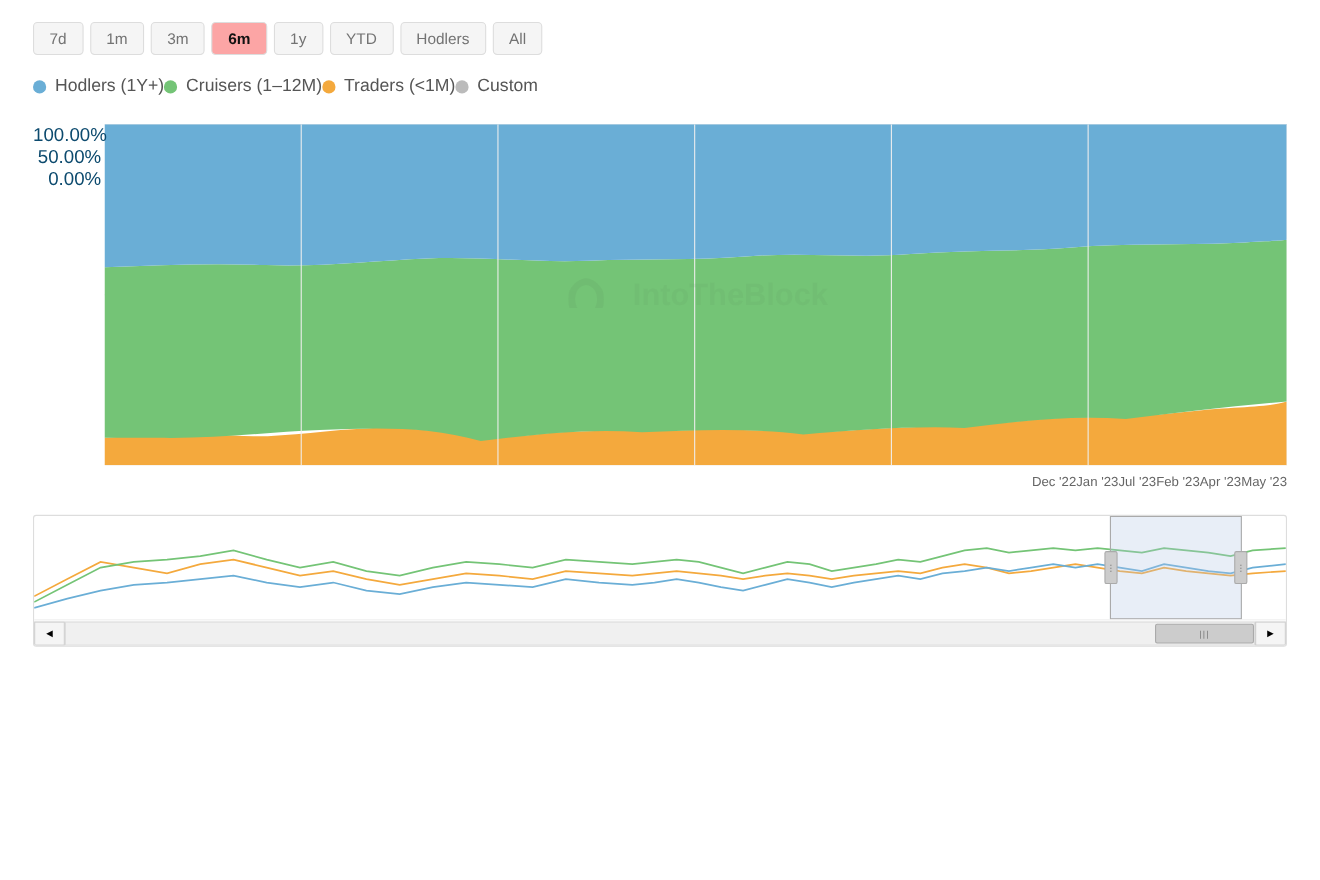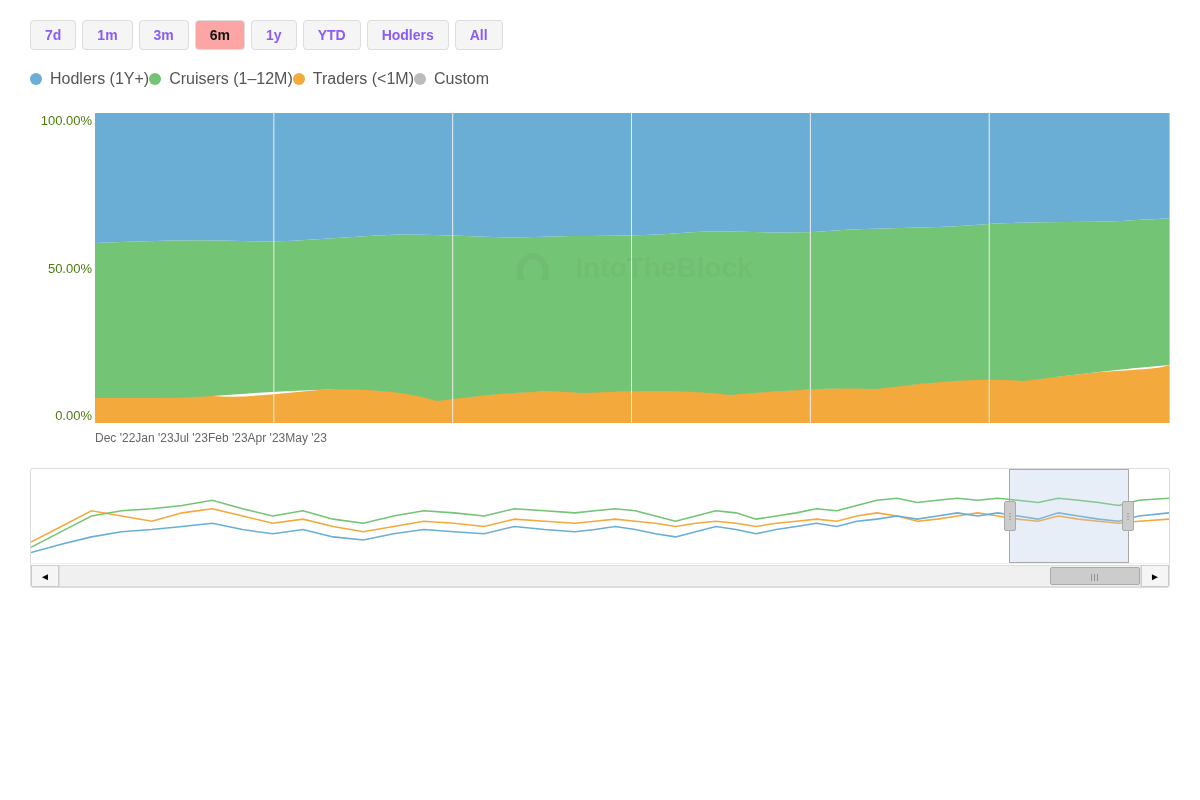--- a/index.html
+++ b/index.html
@@ -25,22 +25,22 @@
       margin-bottom: 20px;
       align-items: center;
     }
     .time-btn {
       padding: 6px 14px;
       border: 1px solid #ddd;
       border-radius: 4px;
       background: #f5f5f5;
       cursor: pointer;
       font-size: 14px;
-      color: #8b5cf6;
-      font-weight: bold;
+      color: #737373;
+      font-weight: normal;
     }
     .time-btn.active {
       background: #fca5a5;
       font-weight: bold;
       color: #111;
     }
     
     .legend {
       display: flex;
       margin-bottom: 25px;
@@ -72,44 +72,44 @@
       margin-bottom: 10px;
     }
     .y-labels {
       position: absolute;
       left: 0;
       top: 0;
       bottom: 30px;
       width: 70px;
       display: flex;
       flex-direction: column;
-      justify-content: space-between;
-      font-size: 13px;
-      color: #4d7c0f;
+      justify-content: flex-start;
+      font-size: 17px;
+      color: #0c4a6e;
       z-index: 10;
     }
     .y-label {
       text-align: right;
       padding-right: 8px;
     }
     .chart-canvas {
       position: absolute;
       left: 65px;
       right: 0;
       top: 0;
       bottom: 30px;
     }
     .x-labels {
       position: absolute;
       left: 65px;
       right: 0;
       bottom: 0;
       height: 30px;
       display: flex;
-      justify-content: flex-start;
+      justify-content: flex-end;
       align-items: center;
       font-size: 12px;
       color: #666;
     }
     
     .navigator {
       height: 120px;
       border: 1px solid #ddd;
       border-radius: 3px;
       position: relative;

